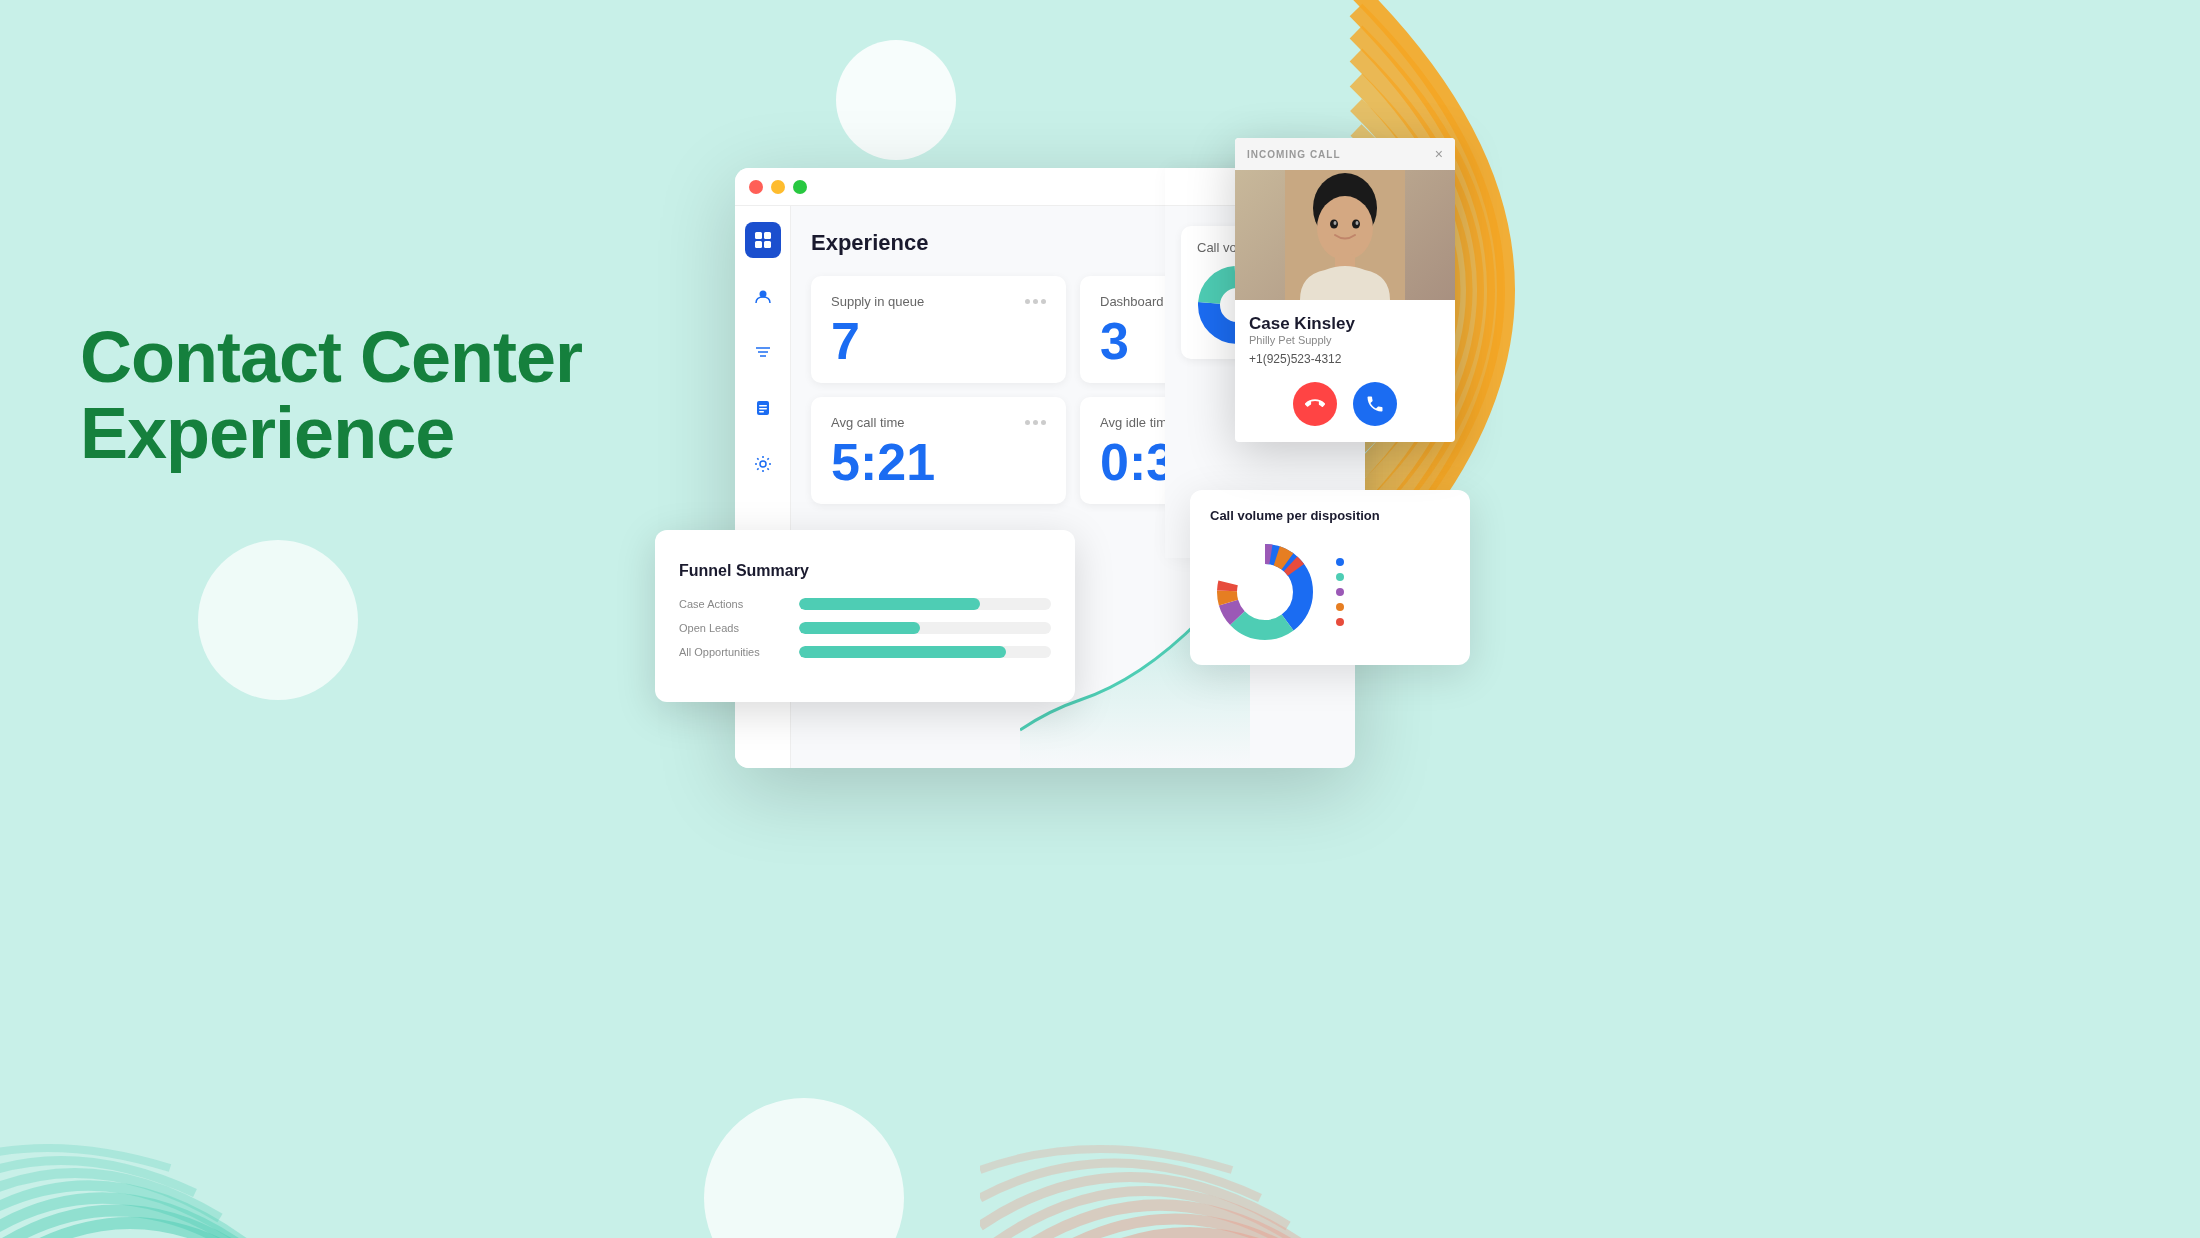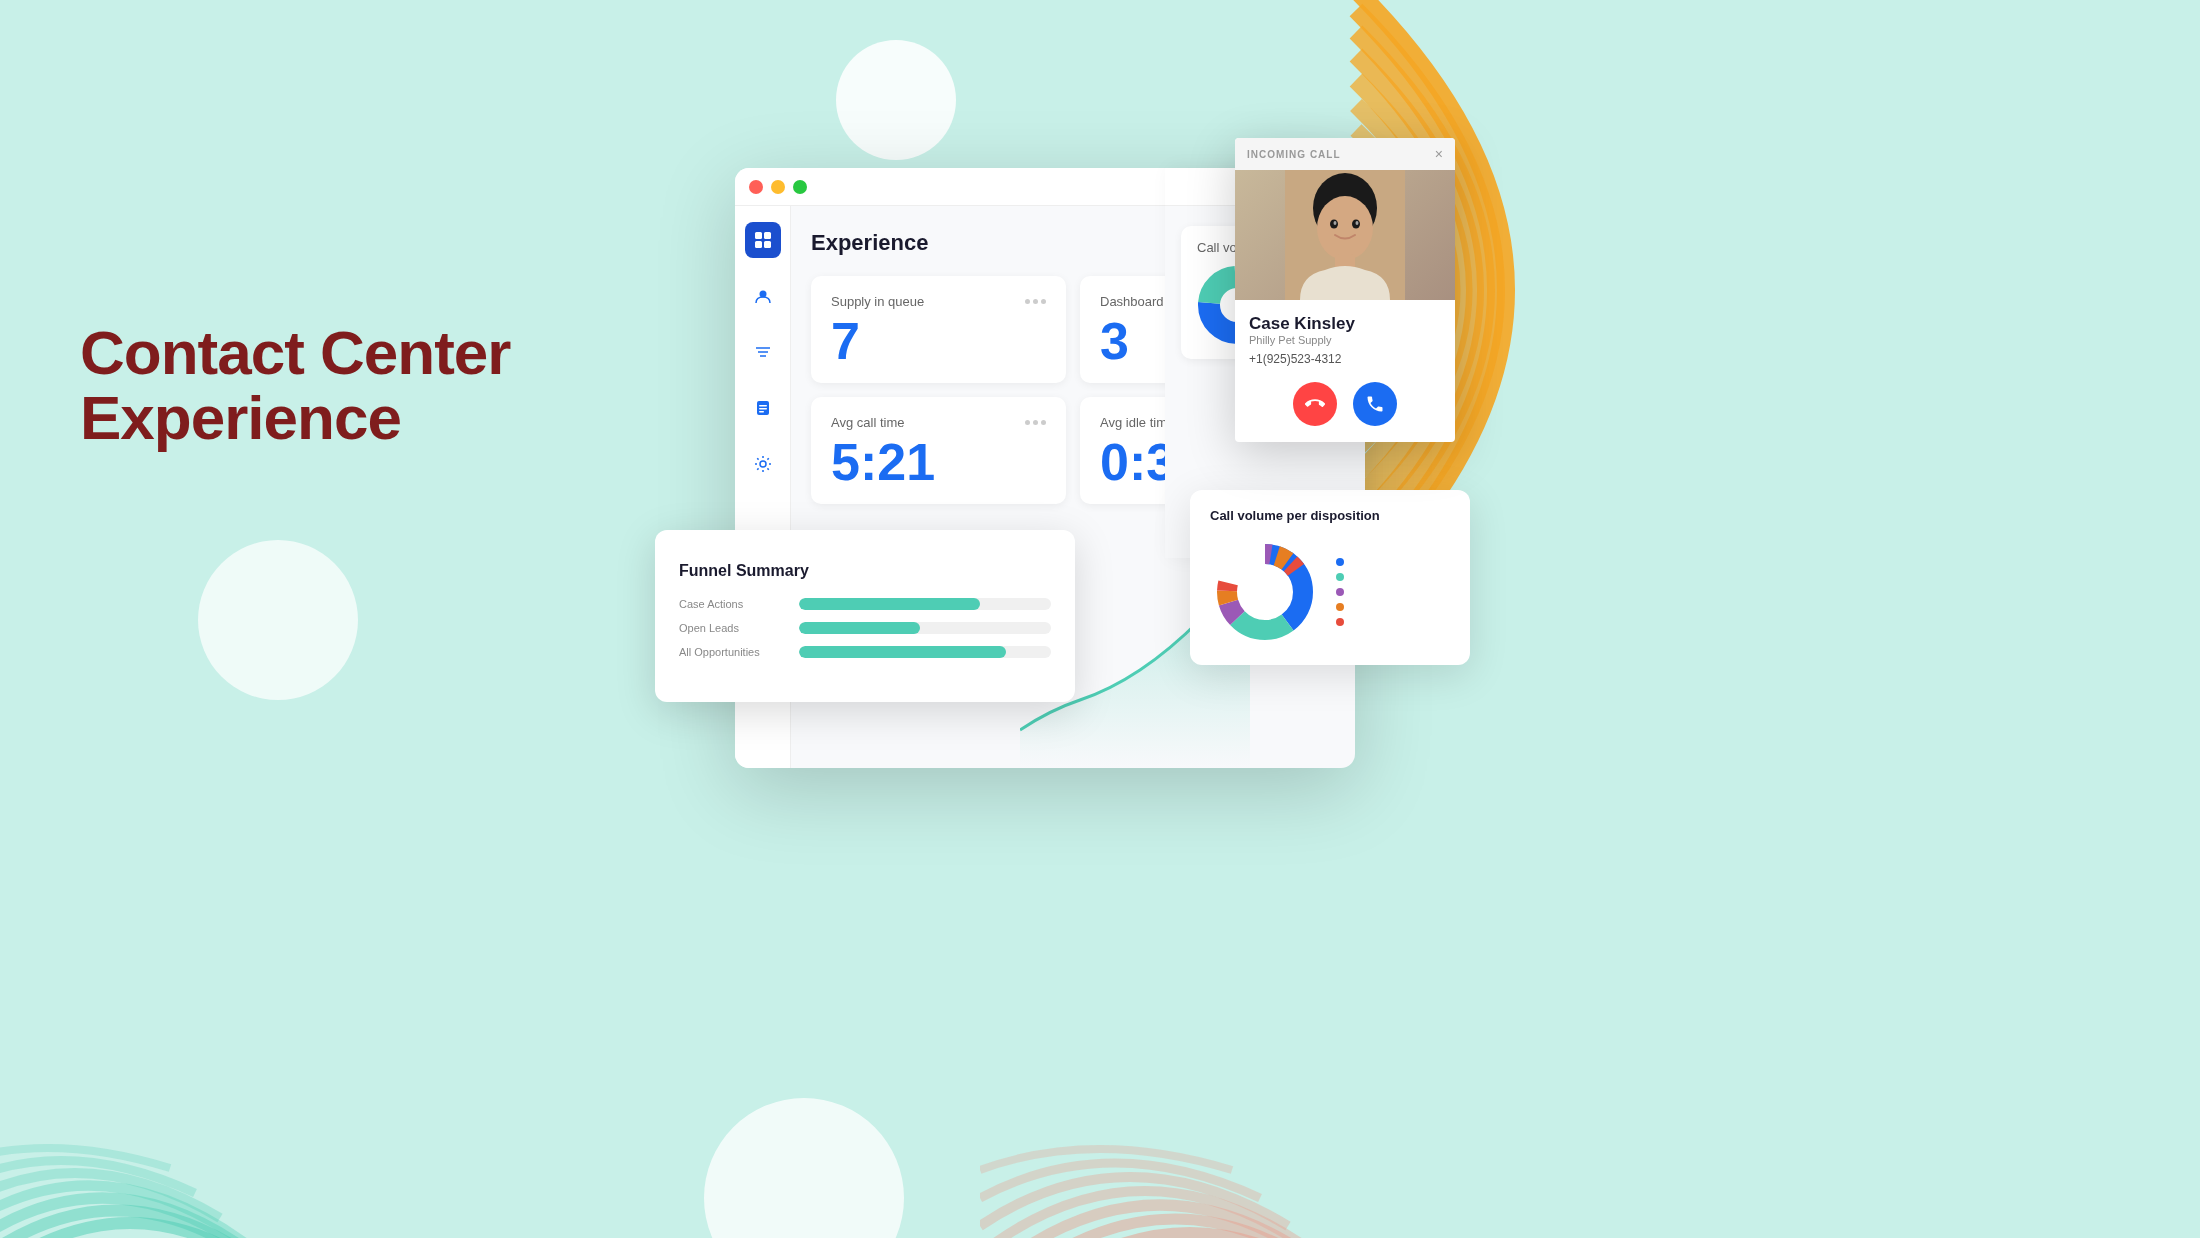--- a/index.html
+++ b/index.html
@@ -80,23 +80,23 @@
     }
 
     
     .hero-text {
       position: absolute;
       top: 320px;
       left: 80px;
       width: 540px;
     }
     .hero-text h1 {
-      font-size: 62px;
+      font-size: 72px;
       font-weight: 800;
-      color: #7f1d1d;
+      color: #15803d;
       line-height: 1.05;
       letter-spacing: -1px;
     }
 
     
     .dashboard-window {
       position: absolute;
       top: 168px;
       left: 735px;
       width: 620px;

